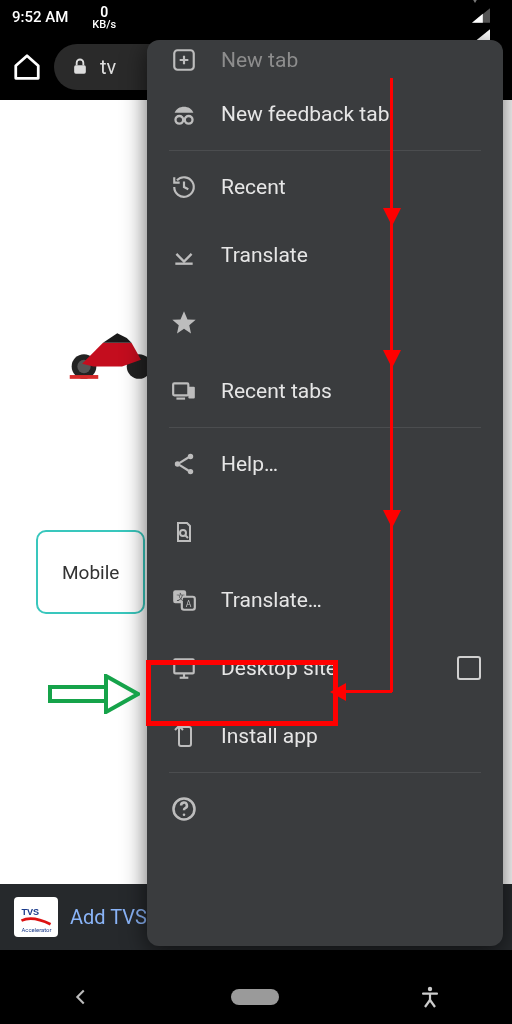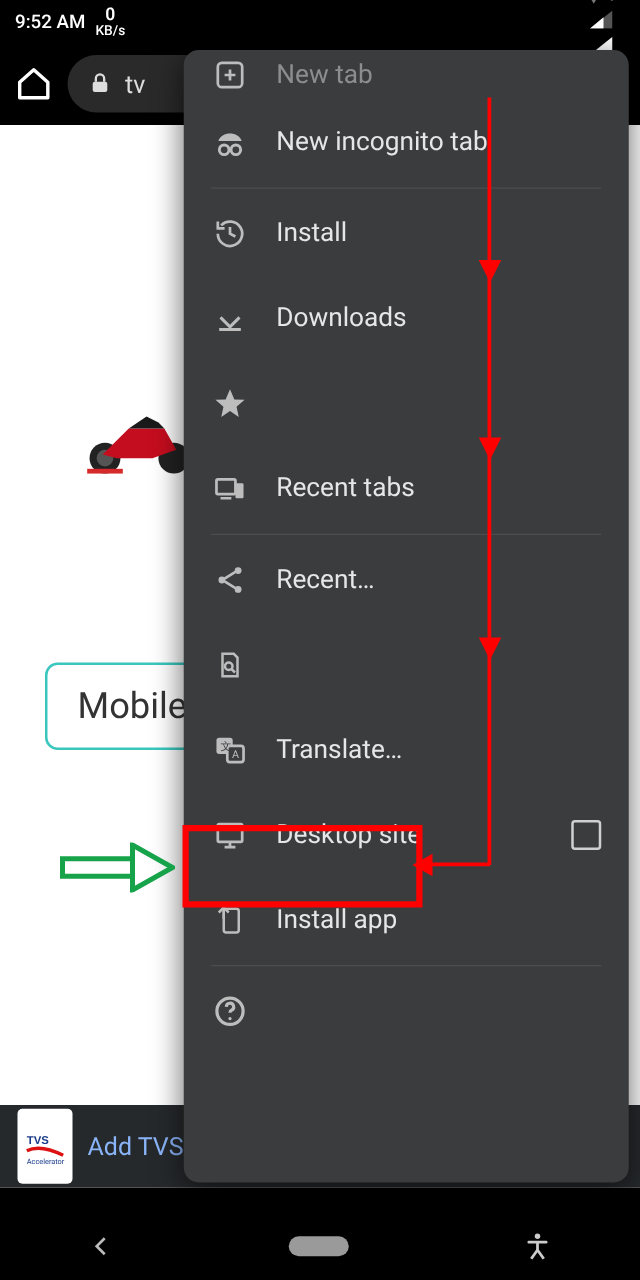--- a/index.html
+++ b/index.html
@@ -4,21 +4,21 @@
 <style>
   * { box-sizing: border-box; margin: 0; padding: 0; }
   html, body { width: 512px; height: 1024px; overflow: hidden; font-family: Roboto, Arial, sans-serif; background: #000; }
   .screen { width: 512px; height: 1024px; position: relative; background: #000; }
   
   
   .status-bar {
     height: 34px; display: flex; align-items: center; justify-content: space-between;
     padding: 0 12px; color: #fff; font-size: 15px; font-weight: 500;
   }
-  .status-left { display: flex; align-items: center; gap: 8px; }
+  .status-left { display: flex; align-items: center; gap: 24px; }
   .status-kb { display: flex; flex-direction: column; align-items: center; line-height: 1; font-size: 11px; }
   .status-kb .n { font-size: 14px; font-weight: 600; }
   .status-right { display: flex; gap: 3px; flex-direction: column; }
   .sb-icon { width: 18px; height: 18px; display: inline-flex; align-items: center; justify-content: center; }
   
   
   .addr-area {
     height: 66px; display: flex; align-items: center; gap: 12px; padding: 0 12px;
     color: #fff;
   }
@@ -28,35 +28,35 @@
   }
   
   
   .page-body {
     position: absolute; left: 0; top: 100px; right: 0; bottom: 74px;
     background: #fff;
   }
   .page-inner { position: relative; width: 100%; height: 100%; }
   .bike { position: absolute; left: 65px; top: 210px; width: 95px; height: 75px; }
   .pill-btn {
-    position: absolute; left: 36px; top: 430px; height: 70px; border: 2px solid #39c7bd; border-radius: 10px;
-    padding: 0 24px; display: flex; align-items: center; font-size: 29px; color: #333; background: #fff;
+    position: absolute; left: 36px; top: 430px; height: 84px; border: 2px solid #39c7bd; border-radius: 10px;
+    padding: 0 24px; display: flex; align-items: center; font-size: 19px; color: #333; background: #fff;
   }
   .fab {
     position: absolute; right: 14px; top: 370px; width: 40px; height: 40px; border-radius: 50%;
     background: #0f8f7d; border: 3px solid #23e4c6; display: flex; align-items: center; justify-content: center; color: #fff;
   }
   
   
   .pwa-banner {
     position: absolute; left: 0; right: 0; bottom: 74px; height: 66px;
     background: #26292c; display: flex; align-items: center; gap: 12px; padding: 0 14px;
     color: #8ab4f8; font-size: 20px;
   }
-  .pwa-icon { width: 44px; height: 60px; background: #fff; border-radius: 4px; display: flex; align-items: center; justify-content: center; }
+  .pwa-icon { width: 44px; height: 40px; background: #fff; border-radius: 4px; display: flex; align-items: center; justify-content: center; }
   
   
   .nav-bar {
     position: absolute; left: 0; right: 0; bottom: 0; height: 54px; background: #000;
     display: flex; align-items: center; justify-content: space-around; color: #ccc;
   }
   .nav-pill { width: 48px; height: 16px; background: #9a9a9a; border-radius: 10px; }
   
   
   .menu {
@@ -231,41 +231,41 @@
         </div>
         <div class="menu-item">
           <span class="mi-icon">
             <svg viewBox="0 0 24 24" width="28" height="28" fill="currentColor">
               <path d="M4 11 C6 4 18 4 20 11 L4 11 Z"></path>
               <circle cx="8" cy="17" r="3.3" fill="none" stroke="currentColor" stroke-width="2"></circle>
               <circle cx="16" cy="17" r="3.3" fill="none" stroke="currentColor" stroke-width="2"></circle>
               <line x1="11" y1="17" x2="13" y2="17" stroke="currentColor" stroke-width="2"></line>
             </svg>
           </span>
-          <span>New incognito tab</span>
+          <span>New feedback tab</span>
         </div>
         <div class="menu-sep"></div>
         <div class="menu-item">
           <span class="mi-icon">
             <svg viewBox="0 0 24 24" width="26" height="26" fill="none" stroke="currentColor" stroke-width="2">
               <path d="M3 12 a9 9 0 1 0 2.5 -6.2"></path>
               <polyline points="3 3 3 8 8 8"></polyline>
               <polyline points="12 7 12 12 16 14"></polyline>
             </svg>
           </span>
-          <span>Install</span>
+          <span>Recent</span>
         </div>
         <div class="menu-item">
           <span class="mi-icon">
             <svg viewBox="0 0 24 24" width="26" height="26" fill="none" stroke="currentColor" stroke-width="2.2">
               <line x1="4" y1="20" x2="20" y2="20"></line>
               <polyline points="5 11 12 18 19 11"></polyline>
             </svg>
           </span>
-          <span>Downloads</span>
+          <span>Translate</span>
         </div>
         <div class="menu-item">
           <span class="mi-icon">
             <svg viewBox="0 0 24 24" width="28" height="28" fill="currentColor">
               <polygon points="12 2 15 9 22 9.3 16.5 14 18 21 12 17 6 21 7.5 14 2 9.3 9 9"></polygon>
             </svg>
           </span>
         </div>
         <div class="menu-item">
           <span class="mi-icon">
@@ -281,21 +281,21 @@
         <div class="menu-item">
           <span class="mi-icon">
             <svg viewBox="0 0 24 24" width="26" height="26" fill="currentColor">
               <circle cx="6" cy="12" r="2.5"></circle>
               <circle cx="18" cy="5" r="2.5"></circle>
               <circle cx="18" cy="19" r="2.5"></circle>
               <line x1="8" y1="11" x2="16" y2="6" stroke="currentColor" stroke-width="2"></line>
               <line x1="8" y1="13" x2="16" y2="18" stroke="currentColor" stroke-width="2"></line>
             </svg>
           </span>
-          <span>Recent…</span>
+          <span>Help…</span>
         </div>
         <div class="menu-item">
           <span class="mi-icon">
             <svg viewBox="0 0 24 24" width="24" height="26" fill="none" stroke="currentColor" stroke-width="2">
               <path d="M6 3 h9 l3 3 v15 h-12 z"></path>
               <circle cx="11" cy="13" r="3"></circle>
               <line x1="13.2" y1="15.2" x2="16" y2="18"></line>
             </svg>
           </span>
         </div>

